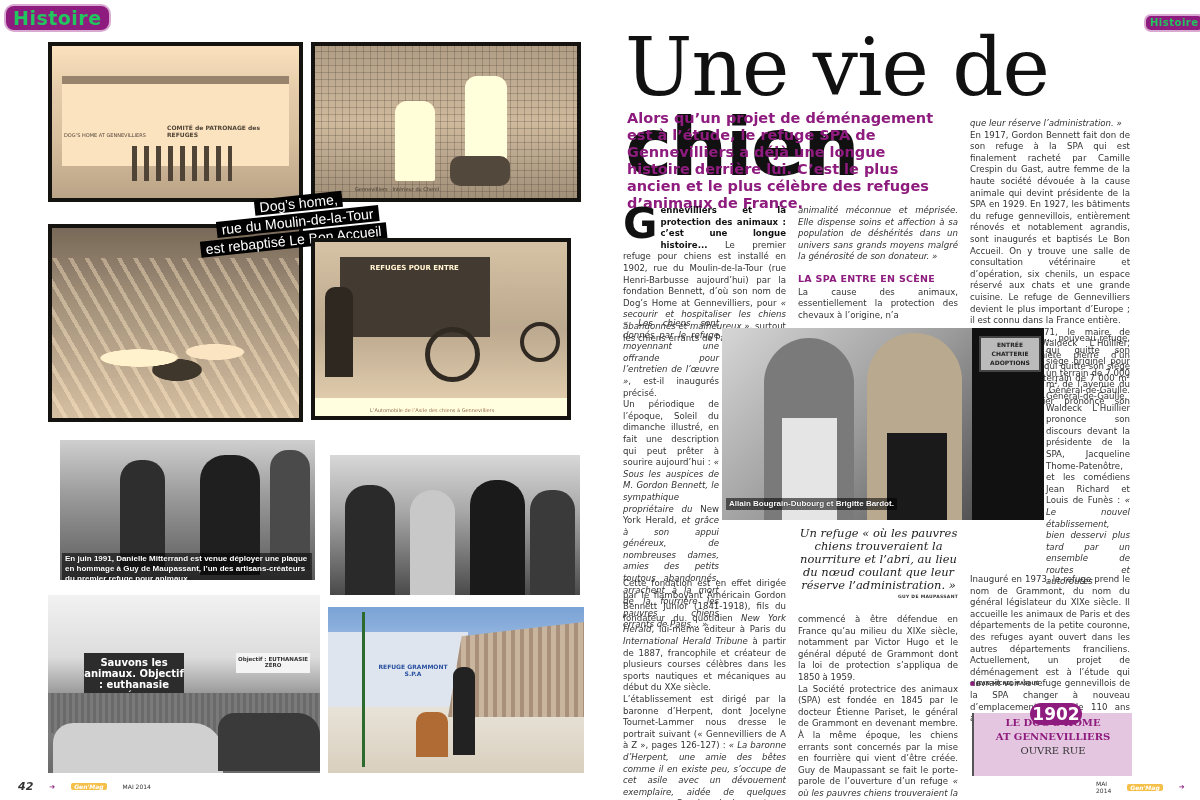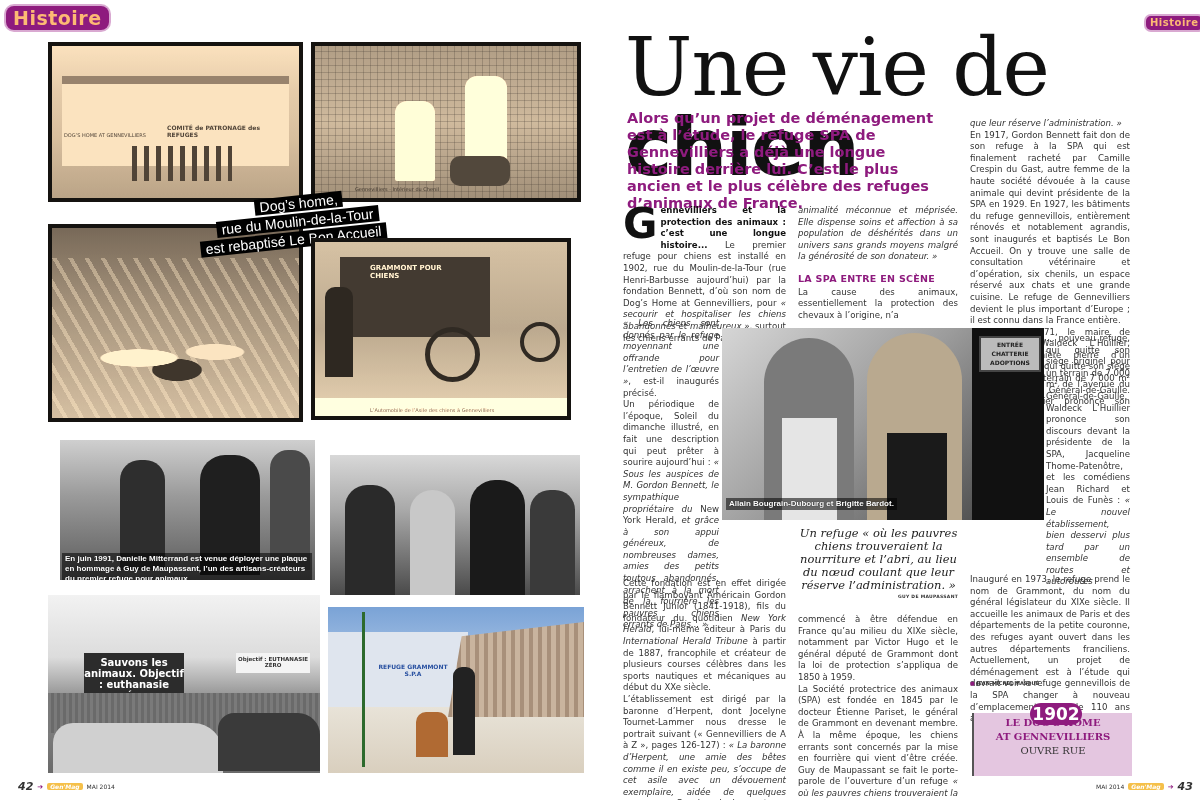--- a/index.html
+++ b/index.html
@@ -3,21 +3,21 @@
 <meta charset="utf-8">
 <style>
   * { box-sizing: border-box; margin: 0; padding: 0; }
   html, body { width: 1200px; height: 800px; overflow: hidden; background: #fff; }
   body { position: relative; font-family: "DejaVu Sans", sans-serif; color: #2a2a2a; }
 
   .abs { position: absolute; }
 
   
   .badge-histoire {
-    position: absolute; background: #8e1b7e; color: #fdba74;
+    position: absolute; background: #8e1b7e; color: #22c55e;
     font-family: "DejaVu Sans", sans-serif; font-weight: bold;
     border-radius: 8px; letter-spacing: 0.5px;
     box-shadow: 0 0 0 2px #d9a9d1;
   }
 
   
   .photo { position: absolute; overflow: hidden; border: 4px solid #111; background: #777; }
   .sepia { filter: sepia(0.6); }
   .ph-fill { position: absolute; inset: 0; }
 
@@ -73,21 +73,21 @@
   }
   .year-box {
     position: absolute; left: 972px; top: 713px; width: 160px; height: 63px;
     background: #e4c6e0; border-left: 2px solid #555; text-align: center;
     font-family: "DejaVu Serif", serif; font-size: 10px; line-height: 14px; padding-top: 3px;
   }
   .year-box .hl { color: #8e1b7e; font-weight: bold; }
   .year-box .normal { color: #333; }
 
   
-  .folio { position: absolute; font-size: 6px; color: #333; display: flex; align-items: center; gap: 4px; }
+  .folio { position: absolute; font-size: 6px; color: #333; display: flex; align-items: center; gap: 16px; }
   .folio .num { font-weight: 900; font-size: 11px; font-style: italic; }
   .folio .logo { background: #f5c04a; color: #fff; padding: 0 3px; border-radius: 2px; font-weight: bold; font-size: 6px; font-style: italic; }
   .folio .arrow { color: #8e1b7e; font-weight: bold; font-size: 7px; }
 </style>
 </head>
 <body>
 
 <div class="badge-histoire" style="left:6px; top:6px; font-size:19px; padding:0 7px; height:24px; line-height:24px;">Histoire</div>
 
 <div class="photo sepia" style="left:48px; top:42px; width:255px; height:160px; background:linear-gradient(180deg,#d9c6bd 0%,#c9b2a6 30%,#bfa79a 60%,#a68f82 100%);">
@@ -111,21 +111,21 @@
 </div>
 
 <div class="rotated-cap" style="left:196px; top:205px;">
   <span style="margin-left:58px;">Dog’s home,</span><br>
   <span style="margin-left:18px;">rue du Moulin-de-la-Tour</span><br>
   <span>est rebaptisé Le Bon Accueil</span>
 </div>
 
 <div class="photo sepia" style="left:311px; top:238px; width:260px; height:182px; background:linear-gradient(180deg,#b7aba6 0%,#a2958f 50%,#c6bbb6 100%);">
   <div class="abs" style="left:25px; top:15px; width:150px; height:80px; background:#3c3230;"></div>
-  <div class="abs" style="left:55px; top:22px; width:100px; font-size:7px; color:#ddd; font-weight:bold;">GRAMMONT POUR CHIENS</div>
+  <div class="abs" style="left:55px; top:22px; width:100px; font-size:7px; color:#ddd; font-weight:bold;">REFUGES POUR ENTRE</div>
   <div class="abs" style="left:110px; top:85px; width:55px; height:55px; border:5px solid #2c2422; border-radius:50%;"></div>
   <div class="abs" style="left:205px; top:80px; width:40px; height:40px; border:4px solid #2c2422; border-radius:50%;"></div>
   <div class="abs" style="left:10px; top:45px; width:28px; height:90px; background:#2a2220; border-radius:10px 10px 0 0;"></div>
   <div class="abs" style="left:0; right:0; bottom:0; height:18px; background:#efe9e6;"></div>
   <div class="abs" style="left:55px; bottom:3px; font-size:5px; color:#555;">L’Automobile de l’Asile des chiens à Gennevilliers</div>
 </div>
 
 <div class="photo" style="left:60px; top:440px; width:255px; height:140px; border:none; background:linear-gradient(180deg,#cfcfcf 0%,#9a9a9a 40%,#5a5a5a 100%);">
   <div class="abs" style="left:60px; top:20px; width:45px; height:110px; background:#2e2e2e; border-radius:20px 20px 0 0;"></div>
   <div class="abs" style="left:140px; top:15px; width:60px; height:120px; background:#1f1f1f; border-radius:25px 25px 0 0;"></div>

